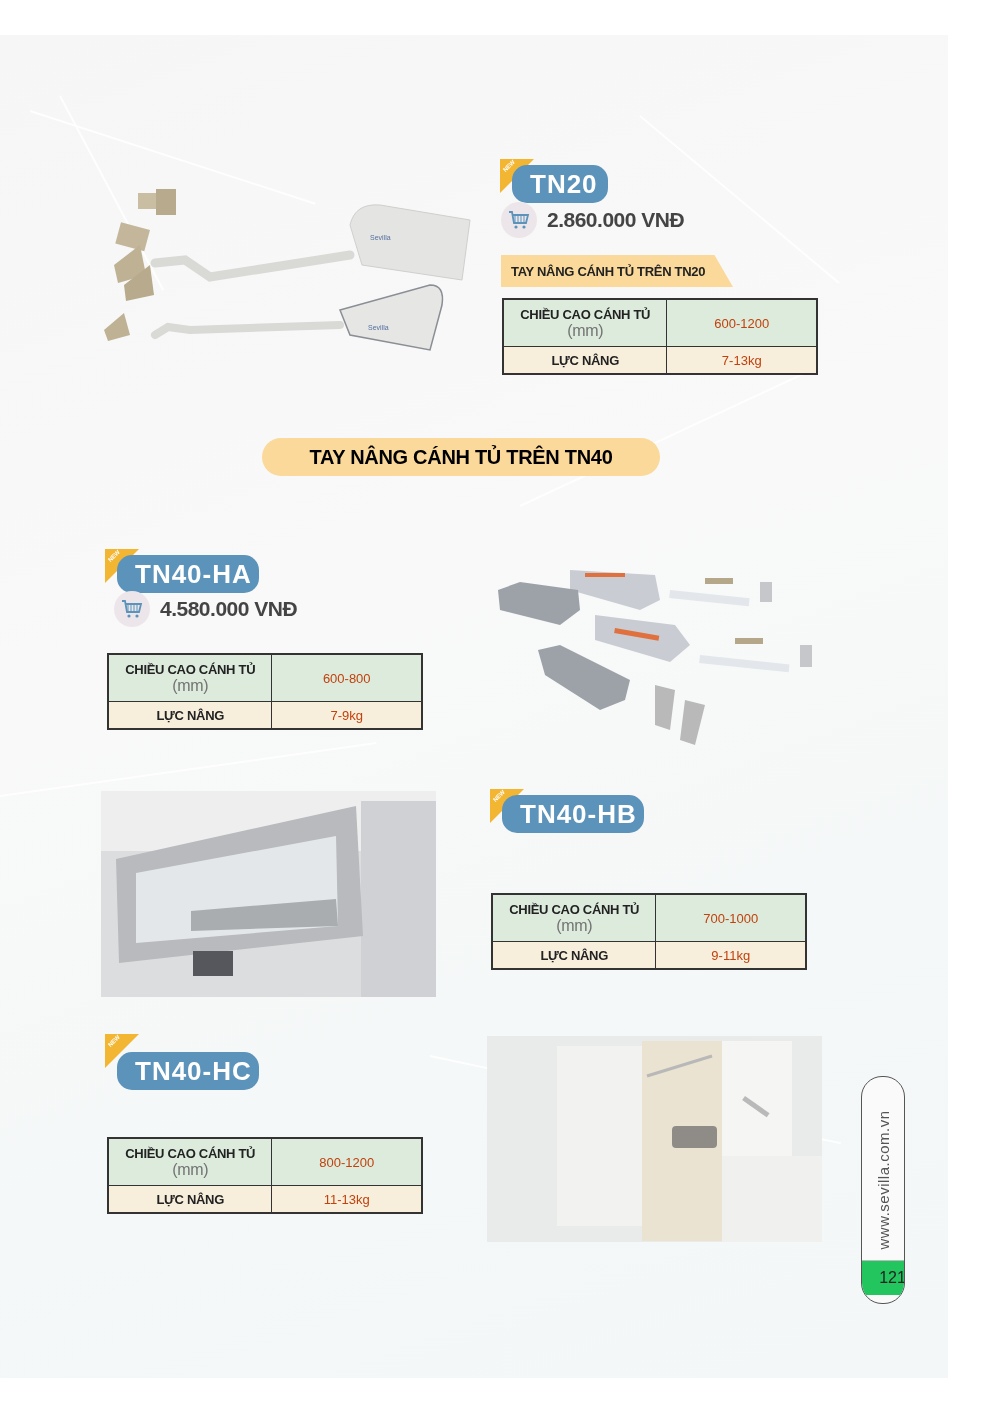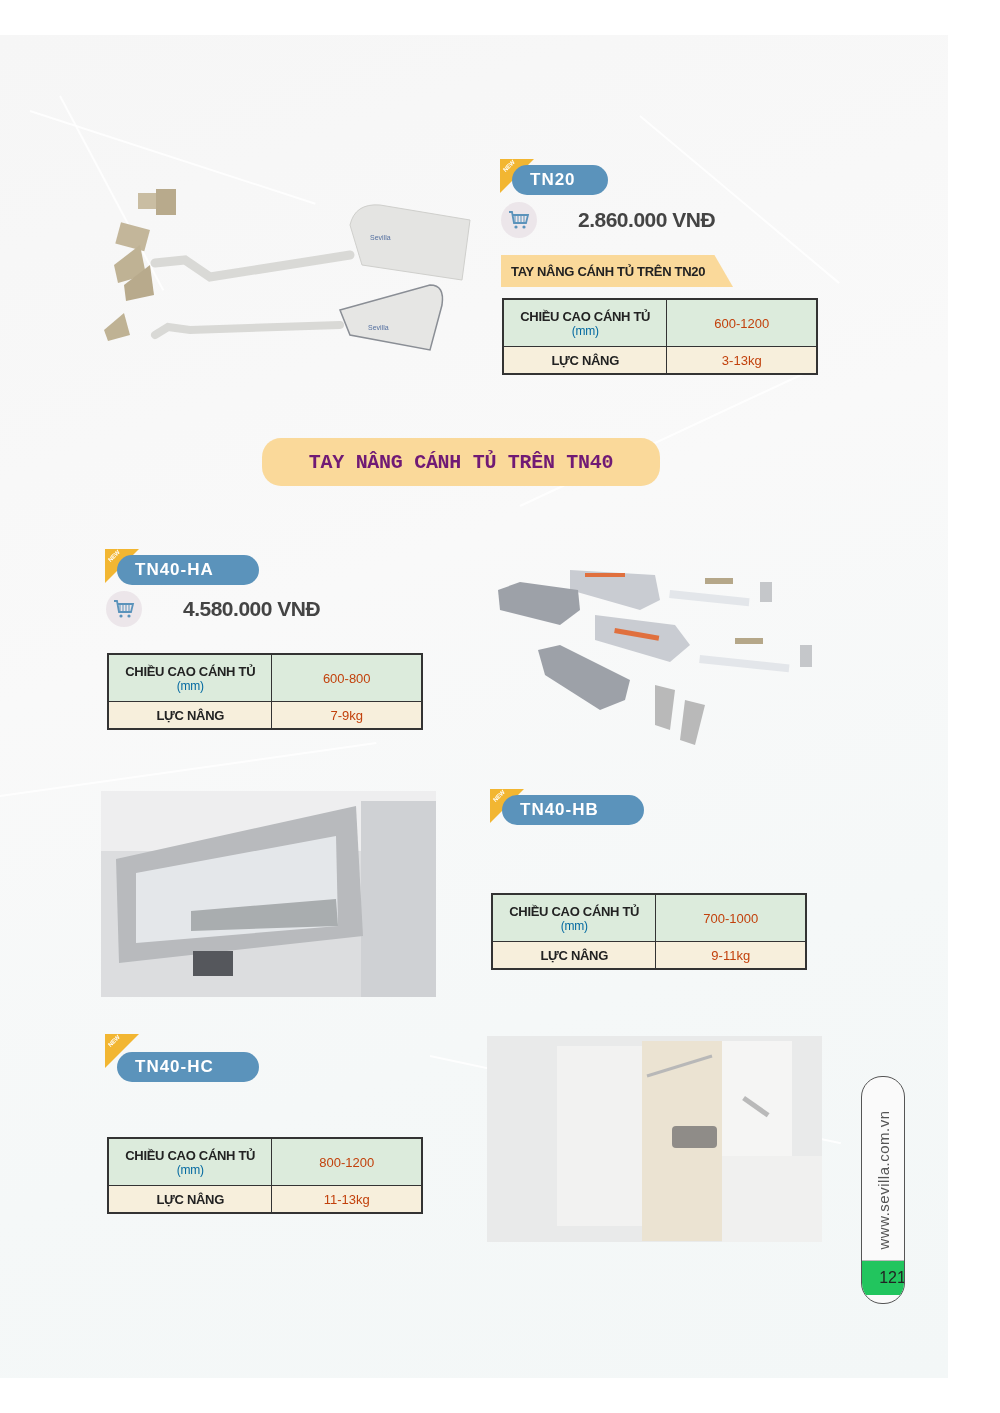--- a/index.html
+++ b/index.html
@@ -3,45 +3,45 @@
 <meta charset="utf-8">
 <style>
   html, body { margin:0; padding:0; }
   body { width:1000px; height:1413px; background:#ffffff; position:relative; overflow:hidden;
          font-family:"Liberation Sans", sans-serif; color:#222; }
   .page { position:absolute; left:0; top:35px; width:948px; height:1343px;
           background:linear-gradient(160deg,#f6f6f6 0%,#f9f9f9 40%,#f5f8f8 70%,#f3f7f7 100%); overflow:hidden; }
   .vein { position:absolute; border-top:2px solid rgba(255,255,255,0.85); transform-origin:left center; }
 
   .badge { position:absolute; height:30px; display:flex; align-items:center; }
-  .badge .pill { position:absolute; left:12px; top:0; height:30px; border-radius:15px;
-                 background:#5b93bb; color:#fff; font-weight:bold; font-size:17px; letter-spacing:1px;
+  .badge .pill { position:absolute; left:12px; top:0; height:38px; border-radius:15px;
+                 background:#5b93bb; color:#fff; font-weight:bold; font-size:26px; letter-spacing:1px;
                  display:flex; align-items:center; padding-left:18px; box-sizing:border-box; }
   .badge .new { position:absolute; left:0; top:-6px; width:0; height:0;
                 border-top:34px solid #f2b632; border-right:34px solid transparent; }
   .badge .new span { position:absolute; left:2px; top:-30px; font-size:6px; color:#fff; transform:rotate(-45deg); font-weight:bold; }
 
-  .price { position:absolute; display:flex; align-items:center;gap:31px; }
+  .price { position:absolute; display:flex; align-items:center; }
   .cart { width:36px; height:36px; border-radius:50%; background:#ece6ea; display:flex; align-items:center; justify-content:center; }
   .price .val { margin-left:10px; font-size:21px; font-weight:bold; color:#444; letter-spacing:-0.5px; }
 
   .spec { position:absolute; border-collapse:collapse; border:2px solid #333; font-size:13px;margin-top:8px; }
   .spec td { border:1px solid #333; text-align:center; }
   .spec tr.r1 td { background:#dcebdc; height:44px; }
   .spec tr.r2 td { background:#f7efdc; height:24px; }
   .spec td.lab { font-weight:bold; color:#222; width:162px; letter-spacing:-0.3px; }
-  .spec td.lab .unit { display:block; font-weight:normal; color:#0369a1; font-size:12px; }
+  .spec td.lab .unit { display:block; font-weight:normal; color:#737373; font-size:16px; }
   .spec td.v { color:#c2410c; width:148px; }
 
   .ribbon { position:absolute; height:32px; background:#fad99a; font-weight:bold; font-size:13px; letter-spacing:-0.3px;
             display:flex; align-items:center; padding-left:10px; box-sizing:border-box;
             clip-path:polygon(0 0, 92% 0, 100% 100%, 0 100%); }
-  .section-title { position:absolute; left:262px; top:403px; width:398px; height:48px; border-radius:19px;
+  .section-title { position:absolute; left:262px; top:403px; width:398px; height:38px; border-radius:19px;
                    background:#fad99a; display:flex; align-items:center; justify-content:center;
-                   font-weight:bold; font-size:20px; letter-spacing:-0.3px; color:#701a75;font-family:Liberation Mono, monospace; }
+                   font-weight:bold; font-size:20px; letter-spacing:-0.3px; color:#000000; }
   .photo { position:absolute; overflow:hidden; }
   .side { position:absolute; left:861px; top:1076px; width:42px; height:226px; border:1.5px solid #555; border-radius:21px; overflow:hidden; background:#fafafa; }
   .side .url { position:absolute; left:50%; top:103px; transform:translate(-50%,-50%) rotate(-90deg); white-space:nowrap; font-size:15px; color:#555; letter-spacing:0.5px; }
   .side .num { position:absolute; left:0; bottom:8px; width:61px; height:34px; background:#22c55e; border-top:1px solid #bbb;
                display:flex; align-items:center; justify-content:center; font-size:16px; color:#222; }
 </style>
 </head>
 <body>
 
 <div class="page">
@@ -89,34 +89,34 @@
   </div>
   <div class="ribbon" style="left:501px;top:220px;width:232px;">TAY NÂNG CÁNH TỦ TRÊN TN20</div>
   <table class="spec" style="left:502px;top:255px;width:316px;">
     <tbody>
         <tr class="r1">
           <td class="lab"><span>CHIỀU CAO CÁNH TỦ</span><span class="unit">(mm)</span></td>
           <td class="v">600-1200</td>
         </tr>
     <tr class="r2">
           <td class="lab">LỰC NÂNG</td>
-          <td class="v">3-13kg</td>
+          <td class="v">7-13kg</td>
         </tr>
   </tbody>
     </table>
 
   <div class="section-title">TAY NÂNG CÁNH TỦ TRÊN TN40</div>
 
   <div class="badge" style="left:105px;top:520px;">
     <div class="new">
         <span>NEW</span>
       </div>
     <div class="pill" style="width:142px;">TN40-HA</div>
   </div>
-  <div class="price" style="left:106px;top:556px;text-align:center;">
+  <div class="price" style="left:114px;top:556px;text-align:center;">
     <div class="cart">
       <svg width="22" height="20" viewBox="0 0 22 20">
           <path d="M1 2h3l2 11h12l2-8H5" stroke="#5b93bb" stroke-width="1.8" fill="none"></path>
           <path d="M7 6v6M10 6v6M13 6v6M16 6v6" stroke="#5b93bb" stroke-width="1"></path>
           <circle cx="8" cy="17" r="1.6" fill="#5b93bb"></circle>
           <circle cx="16" cy="17" r="1.6" fill="#5b93bb"></circle>
         </svg>
     </div>
     <span class="val">4.580.000 VNĐ</span>
   </div>

